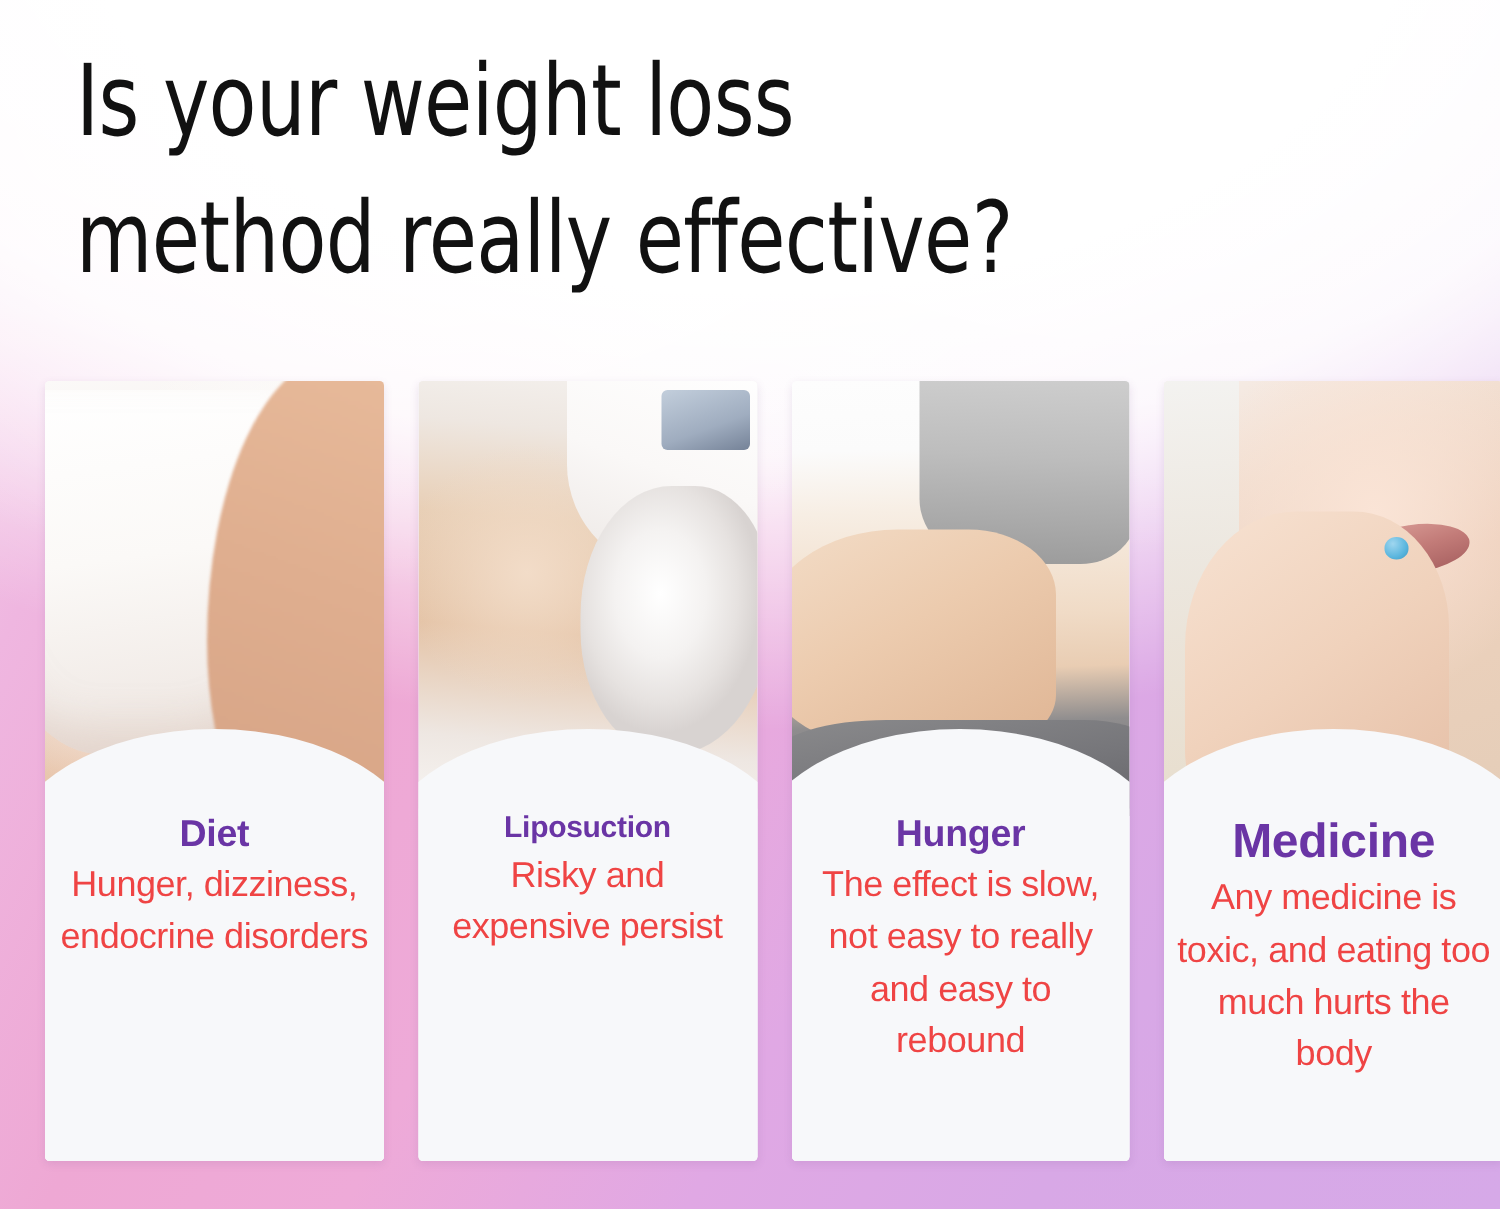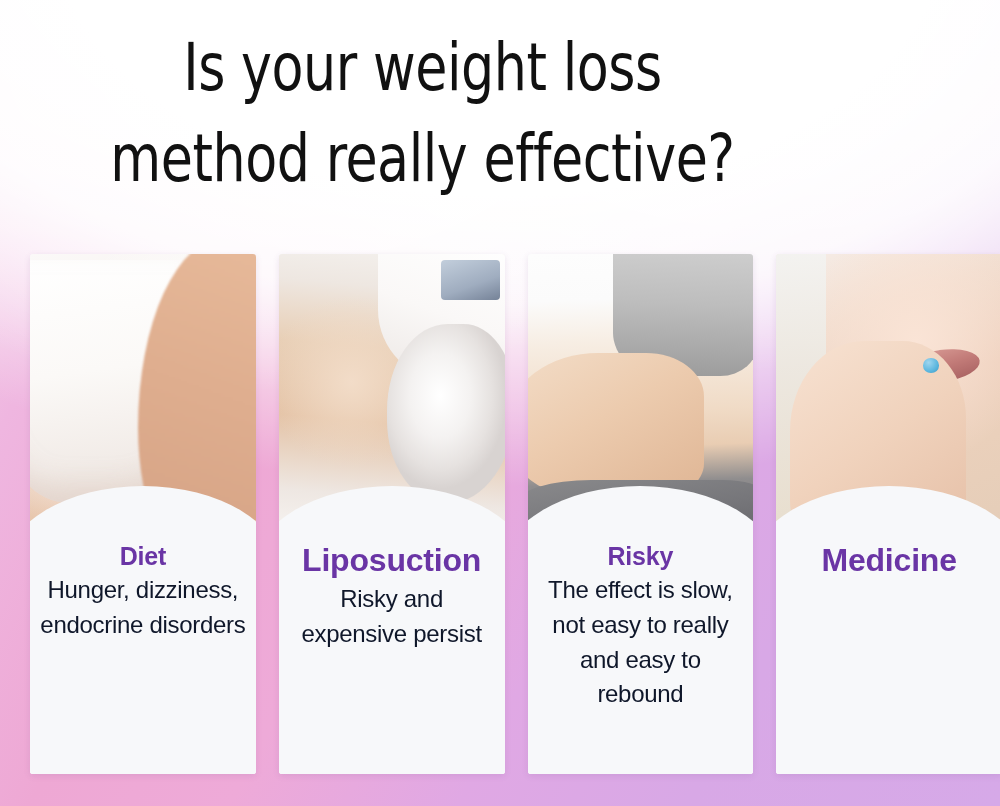--- a/index.html
+++ b/index.html
@@ -43,21 +43,20 @@
       radial-gradient(72% 50% at 78% 6%, rgba(255,255,255,0.95) 0%, rgba(255,255,255,0.45) 50%, rgba(255,255,255,0) 80%);
     pointer-events: none;
   }
 
   
   #title-block {
     position: absolute;
     top: 22px;
     left: 0;
     width: 845px;
-    text-align: center;
     z-index: 5;
   }
   .title-line {
     display: block;
     font-family: "DejaVu Sans Condensed", "Liberation Sans Narrow", "Liberation Sans", sans-serif;
     font-size: 66px;
     line-height: 1.38;
     font-weight: 400;
     color: #111111;
     letter-spacing: -0.5px;
@@ -250,26 +249,26 @@
     font-size: 25px;
     font-weight: 700;
     color: #6a35a5;
     line-height: 1.28;
     letter-spacing: -0.2px;
   }
   .card-desc {
     font-family: "Liberation Sans", sans-serif;
     font-size: 24px;
     font-weight: 400;
-    color: #0f172a;
+    color: #ef4444;
     line-height: 1.45;
     margin-top: 1px;
     letter-spacing: -0.3px;
   }
-  .card-2 .card-title { font-size: 32px; }
+  .card-2 .card-title { font-size: 20px; }
   .card-4 .card-title { font-size: 32px; }
 </style>
 </head>
 <body>
 
 <div id="infographic">
 
   <div id="bg-sheen"></div>
 
   <div id="title-block">
@@ -312,35 +311,36 @@
       <div class="photo">
         <div class="photo-inner photo-sports">
           <div class="top"></div>
           <div class="arm"></div>
           <div class="pants"></div>
         </div>
       </div>
       <div class="panel"></div>
       <div class="panel-body"></div>
       <div class="card-text">
-        <div class="card-title">Risky</div>
+        <div class="card-title">Hunger</div>
         <div class="card-desc">The effect is slow, not easy to really and easy to rebound</div>
       </div>
     </div>
 
     <div class="card card-4">
       <div class="photo">
         <div class="photo-inner photo-med">
           <div class="bg-strip"></div>
           <div class="lips"></div>
           <div class="pill"></div>
           <div class="hand"></div>
         </div>
       </div>
       <div class="panel"></div>
       <div class="panel-body"></div>
       <div class="card-text">
         <div class="card-title">Medicine</div>
+        <div class="card-desc">Any medicine is toxic, and eating too much hurts the body</div>
       </div>
     </div>
 
   </div>
 </div>
 
 </body></html>

